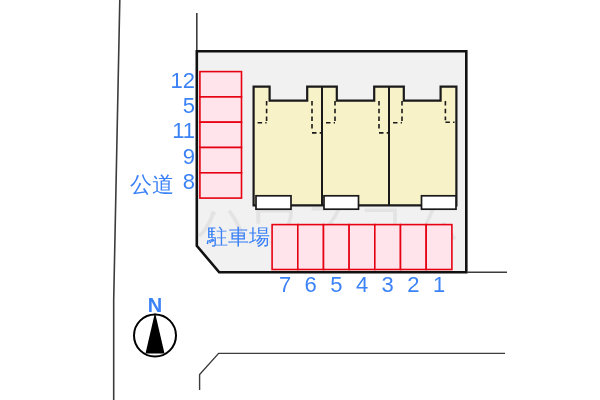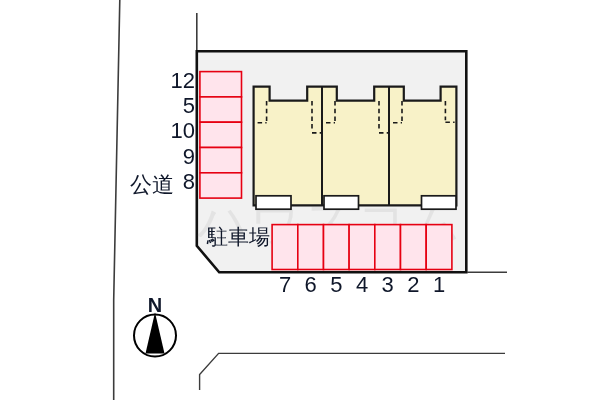--- a/index.html
+++ b/index.html
@@ -6,21 +6,21 @@
   .canvas{
     position:relative;
     width:600px;height:400px;
     background:#ffffff;
     overflow:hidden;
     font-family:"Liberation Sans", sans-serif;
   }
   .canvas svg{position:absolute;left:0;top:0;}
   .lbl{
     position:absolute;
-    color:#0f172a;
+    color:#3b82f6;
     white-space:nowrap;
     line-height:1.05;
   }
   .cjk{font-size:22px;}
   .num{
     font-size:22px;
     line-height:22px;
   }
   .left-num{width:37px;text-align:right;}
   .bottom-num{width:24px;text-align:center;}
@@ -81,21 +81,21 @@
     </g>
 
     <circle cx="155" cy="335.5" r="21" style="fill:#ffffff;stroke:#000;stroke-width:2"></circle>
     <polygon points="155,312.6 145.5,353.4 164.5,353.4" style="fill:#000"></polygon>
   </svg>
 
   <div class="lbl cjk" style="left:130px;top:173px;">公道</div>
 
   <div class="lbl num left-num" style="left:158px;top:70.3px;">12</div>
   <div class="lbl num left-num" style="left:158px;top:95.3px;">5</div>
-  <div class="lbl num left-num" style="left:158px;top:120.3px;">10</div>
+  <div class="lbl num left-num" style="left:158px;top:120.3px;">11</div>
   <div class="lbl num left-num" style="left:158px;top:146.3px;">9</div>
   <div class="lbl num left-num" style="left:158px;top:171.3px;">8</div>
 
   <div class="lbl cjk" style="left:207px;top:226px;font-size:21px;">駐車場</div>
 
   <div class="lbl num bottom-num" style="left:273px;top:273.5px;">7</div>
   <div class="lbl num bottom-num" style="left:298.6px;top:273.5px;">6</div>
   <div class="lbl num bottom-num" style="left:324.3px;top:273.5px;">5</div>
   <div class="lbl num bottom-num" style="left:350px;top:273.5px;">4</div>
   <div class="lbl num bottom-num" style="left:375.7px;top:273.5px;">3</div>

